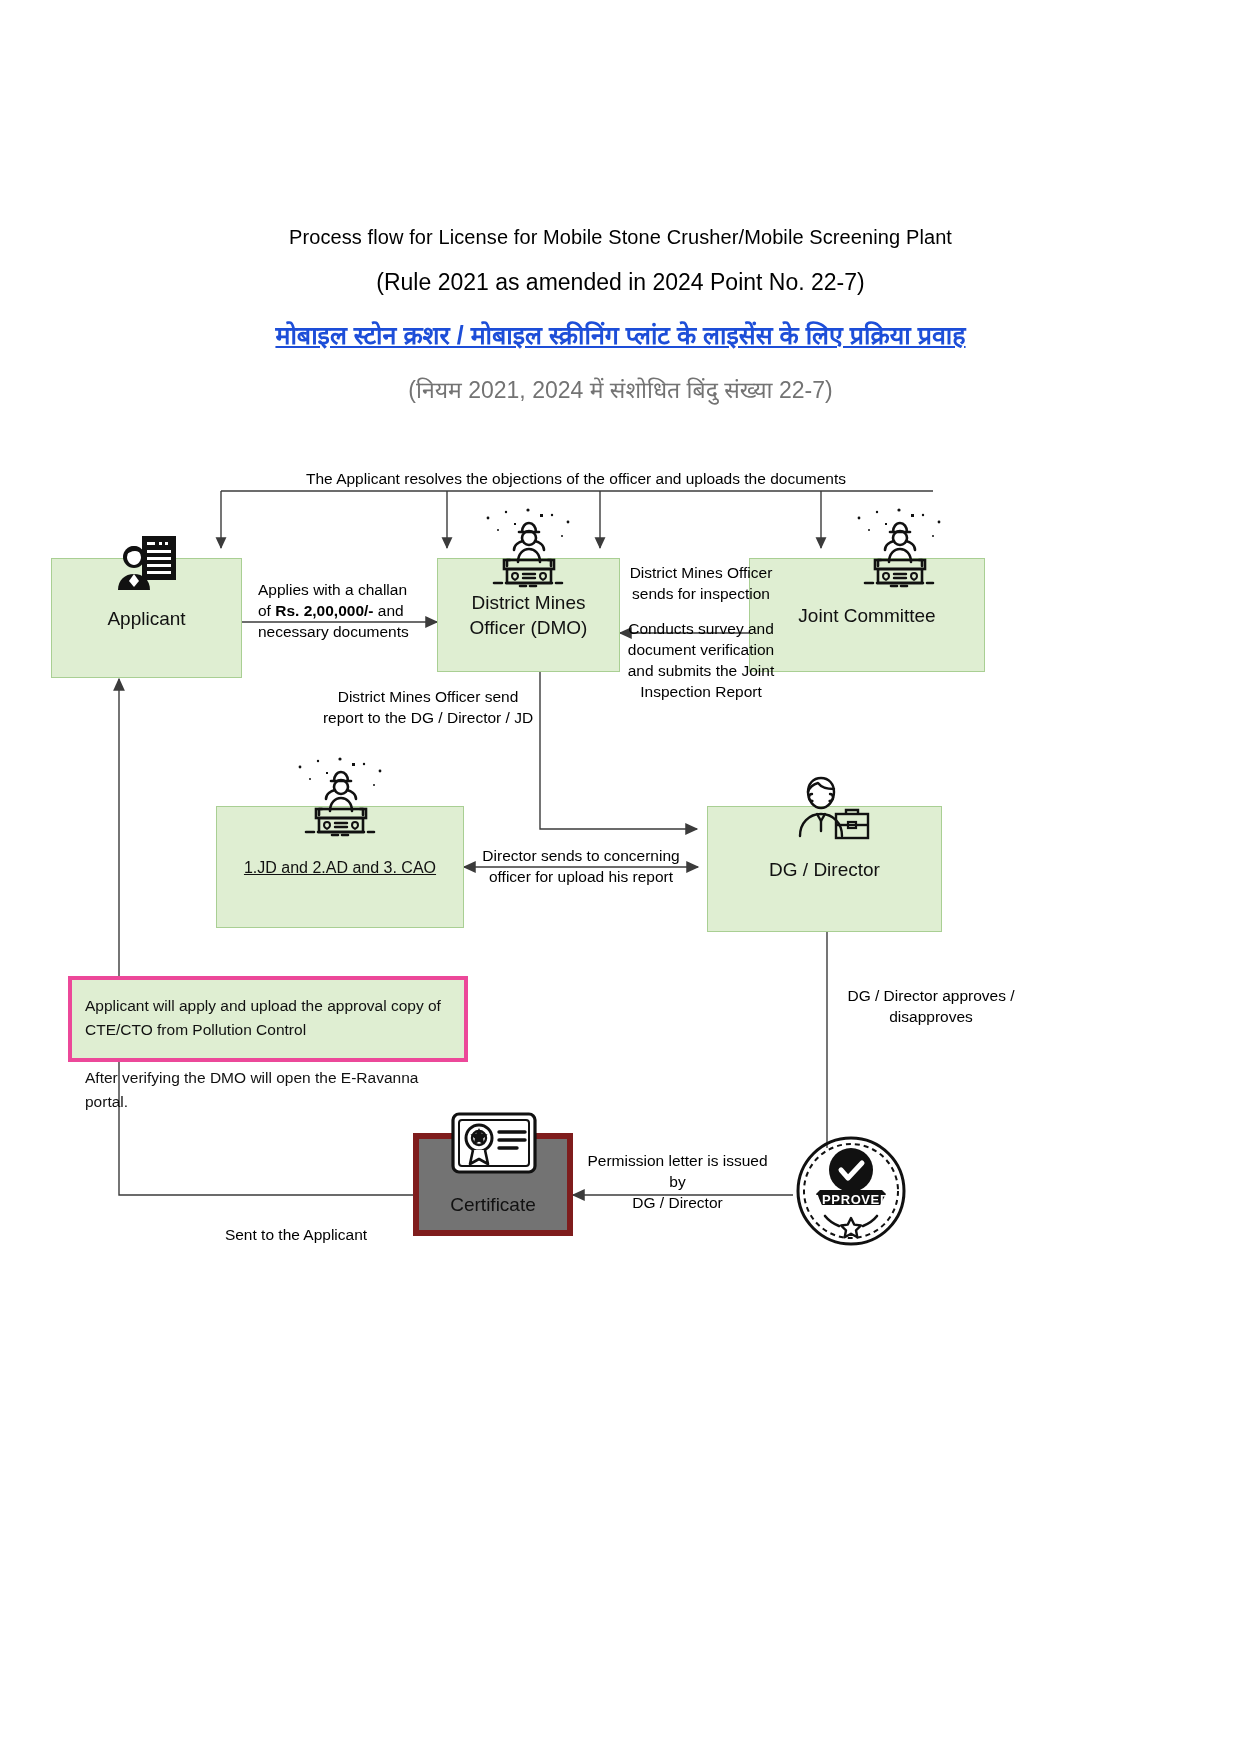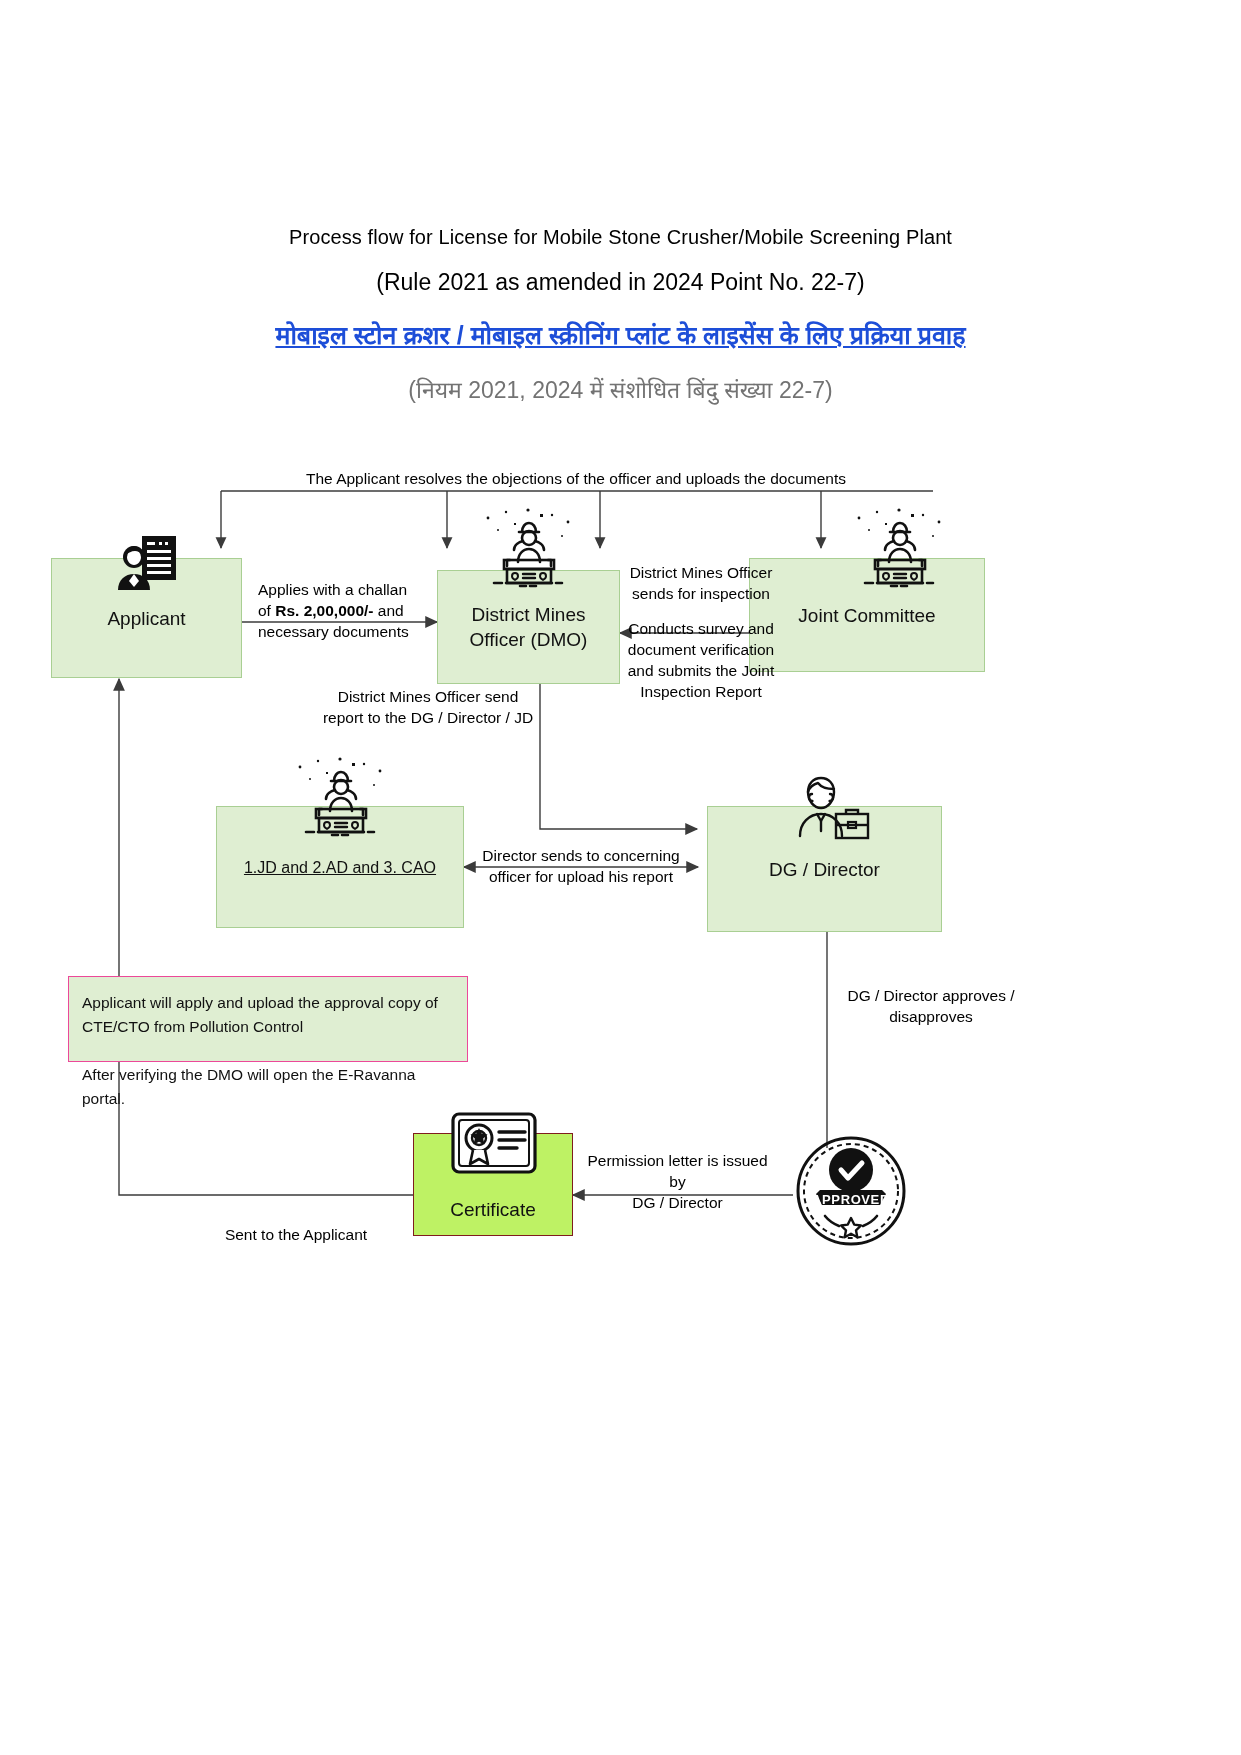--- a/index.html
+++ b/index.html
@@ -11,24 +11,24 @@
   .t-en1{font-family:"Liberation Sans",sans-serif;font-size:20px;line-height:38px;letter-spacing:.1px;color:#000;}
   .t-en2{font-family:"Liberation Sans",sans-serif;font-size:23px;line-height:52px;color:#000;}
   .t-hi1{font-family:"Liberation Sans",sans-serif;font-size:25px;font-weight:bold;line-height:54px;color:#1d4ed8;text-decoration:underline;}
   .t-hi2{font-family:"Liberation Sans",sans-serif;font-size:23px;line-height:56px;color:#737373;}
 
   
   .nodebox{position:absolute;box-sizing:border-box;background:#dfeed2;border:1px solid #a9cf93;
            display:flex;align-items:center;justify-content:center;text-align:center;
            font-size:19px;color:#111;line-height:25px;}
   .nodebox.small{font-size:16px;text-decoration:underline;}
-  .certbox{position:absolute;box-sizing:border-box;background:#bef264;border:1px solid #7f1d1d;
+  .certbox{position:absolute;box-sizing:border-box;background:#737373;border:6px solid #7f1d1d;
            display:flex;align-items:flex-end;justify-content:center;text-align:center;
            font-size:19px;color:#111;padding-bottom:14px;}
-  .notebox{position:absolute;box-sizing:border-box;background:#dfeed2;border:1px solid #ec4899;
+  .notebox{position:absolute;box-sizing:border-box;background:#dfeed2;border:4px solid #ec4899;
            font-size:15.5px;line-height:24px;color:#111;padding:14px 12px 10px 13px;text-align:left;}
   .notebox p{margin:0;}
   .notebox p.gap{margin-top:24px;}
 
   
   .edgelabel{position:absolute;font-size:15.5px;line-height:21px;color:#000;text-align:center;}
   .edgelabel.left{text-align:left;}
   .edgelabel b{font-weight:bold;}
 
   
@@ -114,21 +114,21 @@
       <rect x="43" y="32" width="24" height="3" fill="#fff"></rect>
       <rect x="43" y="39" width="24" height="3" fill="#fff"></rect>
       <path d="M30 14a11 11 0 1 1 0 22 11 11 0 0 1 0-22z" fill="#111"></path>
       <path d="M30 18a7 7 0 0 1 7 7c0 4-3 8-7 8s-7-4-7-8a7 7 0 0 1 7-7z" fill="#fff"></path>
       <path d="M22 22c0-5 4-8 8-8s8 3 8 7c-2-1-4-2-7-2-4 0-6 2-9 3z" fill="#111"></path>
       <path d="M14 58c0-10 7-16 16-16s16 6 16 16z" fill="#111"></path>
       <path d="M30 42l-5 7 5 6 5-6z" fill="#fff"></path>
     </svg>
   </div>
 
-  <div class="nodebox" style="left:437px;top:558px;width:183px;height:114px;flex-direction:column;margin-top:12px;">
+  <div class="nodebox" style="left:437px;top:558px;width:183px;height:114px;flex-direction:column;">
     <span>District Mines</span>
     <span>Officer (DMO)</span>
   </div>
   <div class="icon" style="left:470px;top:506px;width:118px;height:82px;">
     <svg width="118" height="82" viewBox="0 0 118 82">
       <g fill="#111">
         <circle cx="18" cy="12" r="1.4"></circle>
           <circle cx="36" cy="6" r="1.2"></circle>
           <circle cx="58" cy="4" r="1.6"></circle>
         <circle cx="82" cy="9" r="1.2"></circle>

